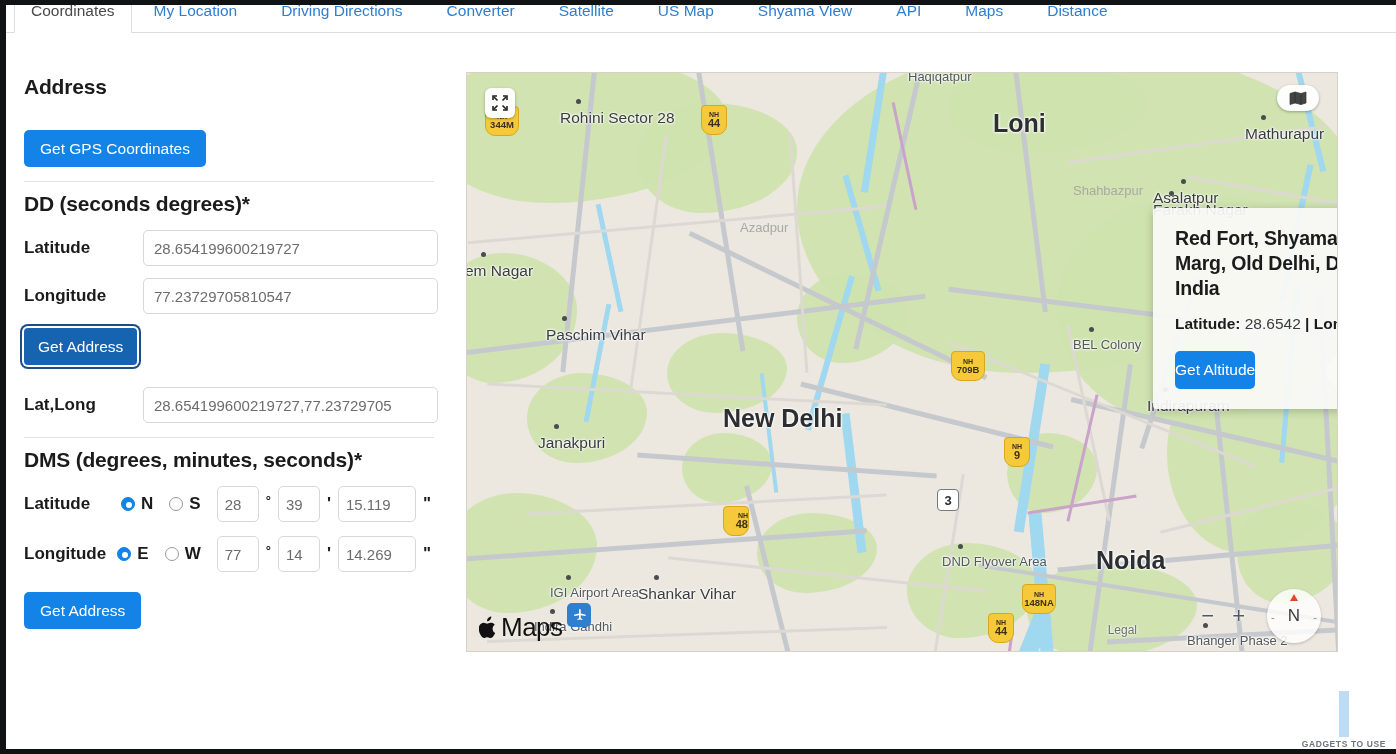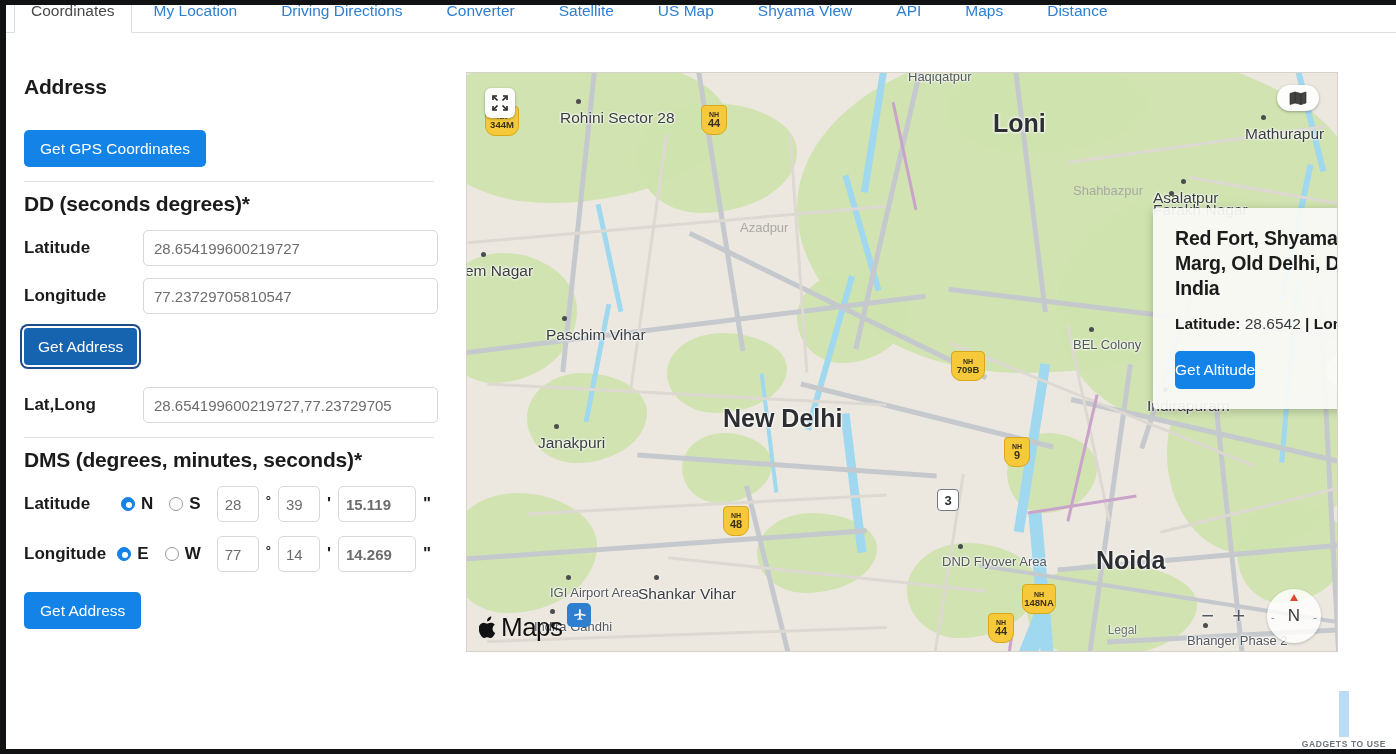--- a/index.html
+++ b/index.html
@@ -124,21 +124,21 @@
     border: 1px solid #999; background:#fff; display:inline-block;
     position:relative; flex: 0 0 auto; cursor:pointer;
   }
   .radio.checked { border: 1px solid #1383e8; background:#1383e8; }
   .radio.checked::after {
     content:""; position:absolute; left:4px; top:4px;
     width:6px; height:6px; border-radius:50%; background:#fff;
   }
   .radio-txt { font-size:17px; font-weight:bold; color:#1b1b1b; margin-right:4px; }
   .num-box { width: 42px; text-align:left; padding: 0 7px; }
-  .num-box.sec { width: 78px; font-weight: bold; }
+  .num-box.sec { width: 78px; }
   .unit { font-size:17px; font-weight:bold; color:#1b1b1b; margin: 0 7px; }
   .unit.deg { font-size: 13px; position:relative; top:-4px; }
   #get-address-dms { margin: 6px 0 0 4px; }
 
   
   .map-wrap {
     position: absolute; left: 466px; top: 72px;
     width: 872px; height: 580px;
     overflow: hidden;
     background: #eae6de;
@@ -476,21 +476,21 @@
             <span class="no">44</span>
           </div>
           <div class="shield wide" style="left: 484px; top: 278px;">
             <span class="nh">NH</span>
             <span class="no">709B</span>
           </div>
           <div class="shield" style="left: 537px; top: 364px;">
             <span class="nh">NH</span>
             <span class="no">9</span>
           </div>
-          <div class="shield" style="left: 256px; top: 433px;">
+          <div class="shield" style="left: 256px; top: 433px; align-items: flex-end;">
             <span class="nh">NH</span>
             <span class="no">48</span>
           </div>
           <div class="shield wide" style="left: 555px; top: 511px;">
             <span class="nh">NH</span>
             <span class="no">148NA</span>
           </div>
           <div class="shield" style="left: 521px; top: 540px;">
             <span class="nh">NH</span>
             <span class="no">44</span>

